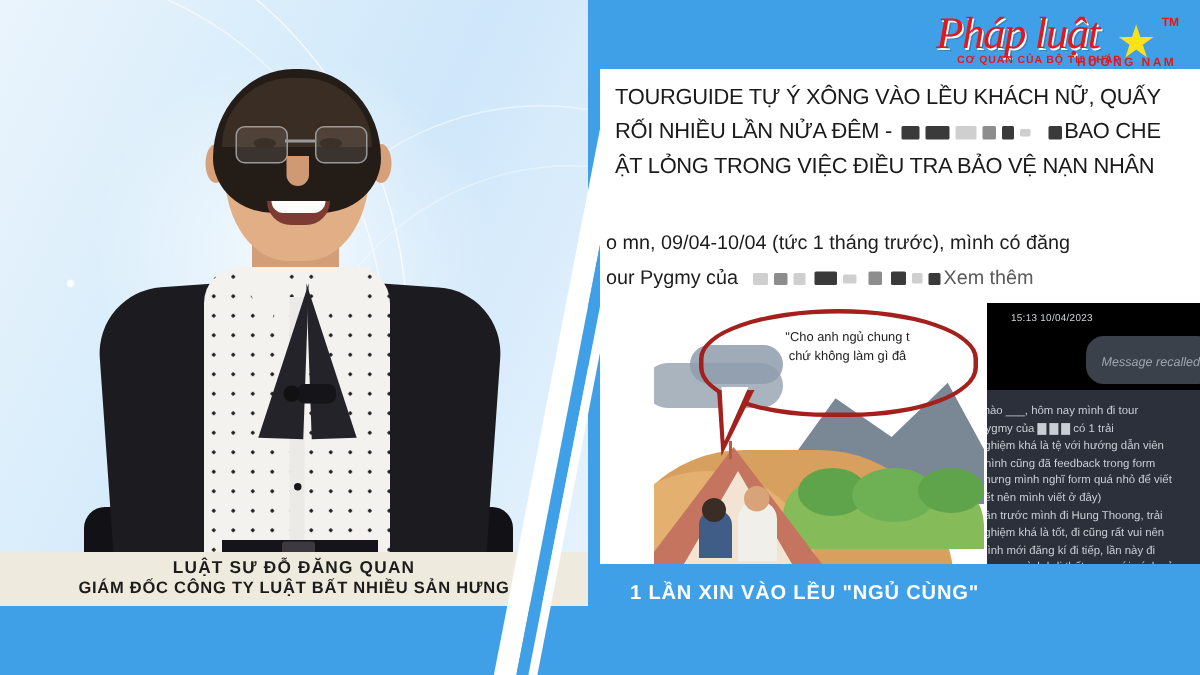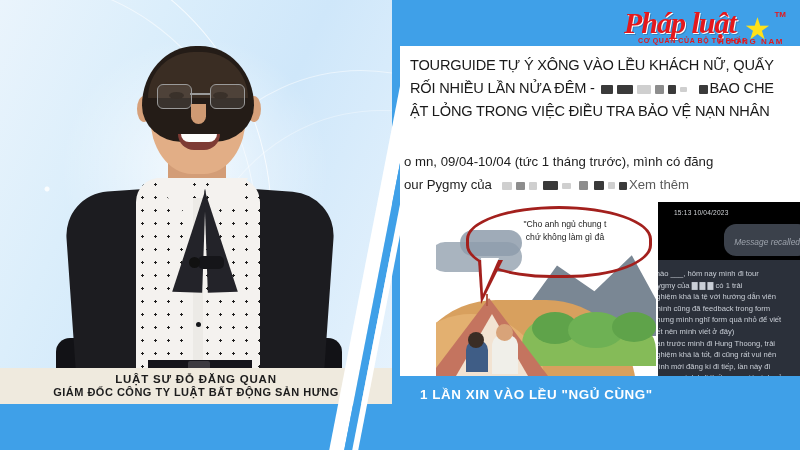--- a/index.html
+++ b/index.html
@@ -83,21 +83,21 @@
   .diag{position:absolute;top:-40px;height:540px;transform:skewX(-11deg);}
   .d-white1{left:372px;width:15px;background:#ffffff;}
   .d-blue1 {left:387px;width:8px; background:#3fa0e8;}
   .d-white2{left:395px;width:6px; background:#ffffff;}
 
   
   #right-panel{position:absolute;left:400px;top:0;width:400px;height:450px;overflow:hidden;background:#3fa0e8;}
 
   
   #logo{position:absolute;right:8px;top:4px;width:180px;height:42px;}
-  #logo .lg-main{position:absolute;left:12px;top:2px;font-size:30px;font-weight:bold;color:#e4181c;
+  #logo .lg-main{position:absolute;left:12px;top:2px;font-size:30px;font-weight:normal;color:#e4181c;
     letter-spacing:-1px;font-family:"Liberation Serif",serif;font-style:italic;
     text-shadow:1px 1px 0 #fff, 2px 2px 0 rgba(0,0,0,.18);}
   #logo .lg-sub{position:absolute;left:26px;top:33px;font-size:7px;font-weight:bold;color:#e4181c;letter-spacing:.6px;}
   #logo .lg-sub2{position:absolute;left:106px;top:33px;font-size:8px;font-weight:bold;color:#e4181c;letter-spacing:1.6px;}
   #logo .lg-star{position:absolute;right:22px;top:12px;width:26px;height:26px;color:#ffe11a;font-size:30px;line-height:26px;}
   #logo .lg-tm{position:absolute;right:6px;top:6px;font-size:8px;color:#e4181c;font-weight:bold;}
 
   
   #article-card{position:absolute;left:-14px;top:46px;width:420px;height:330px;background:#ffffff;overflow:hidden;}
   #headline{position:absolute;left:24px;top:8px;width:392px;color:#1a1a1a;font-size:14.6px;line-height:23px;letter-spacing:-.2px;}
@@ -196,21 +196,21 @@
         <div class="bridge"></div>
       </div>
       <div class="p-nose"></div>
       <div class="mouth">
         <div class="teeth"></div>
       </div>
     </div>
 
     <div id="name-strip">
       <div class="ln1">LUẬT SƯ ĐỖ ĐĂNG QUAN</div>
-      <div class="ln2">GIÁM ĐỐC CÔNG TY LUẬT BẤT ĐỘNG SẢN HƯNG</div>
+      <div class="ln2">GIÁM ĐỐC CÔNG TY LUẬT BẤT NHIỀU SẢN HƯNG</div>
     </div>
 
     <div id="bottom-bar"></div>
   </div>
 
   <div class="diag d-white1"></div>
   <div class="diag d-blue1"></div>
   <div class="diag d-white2"></div>
 
   <div id="right-panel">

